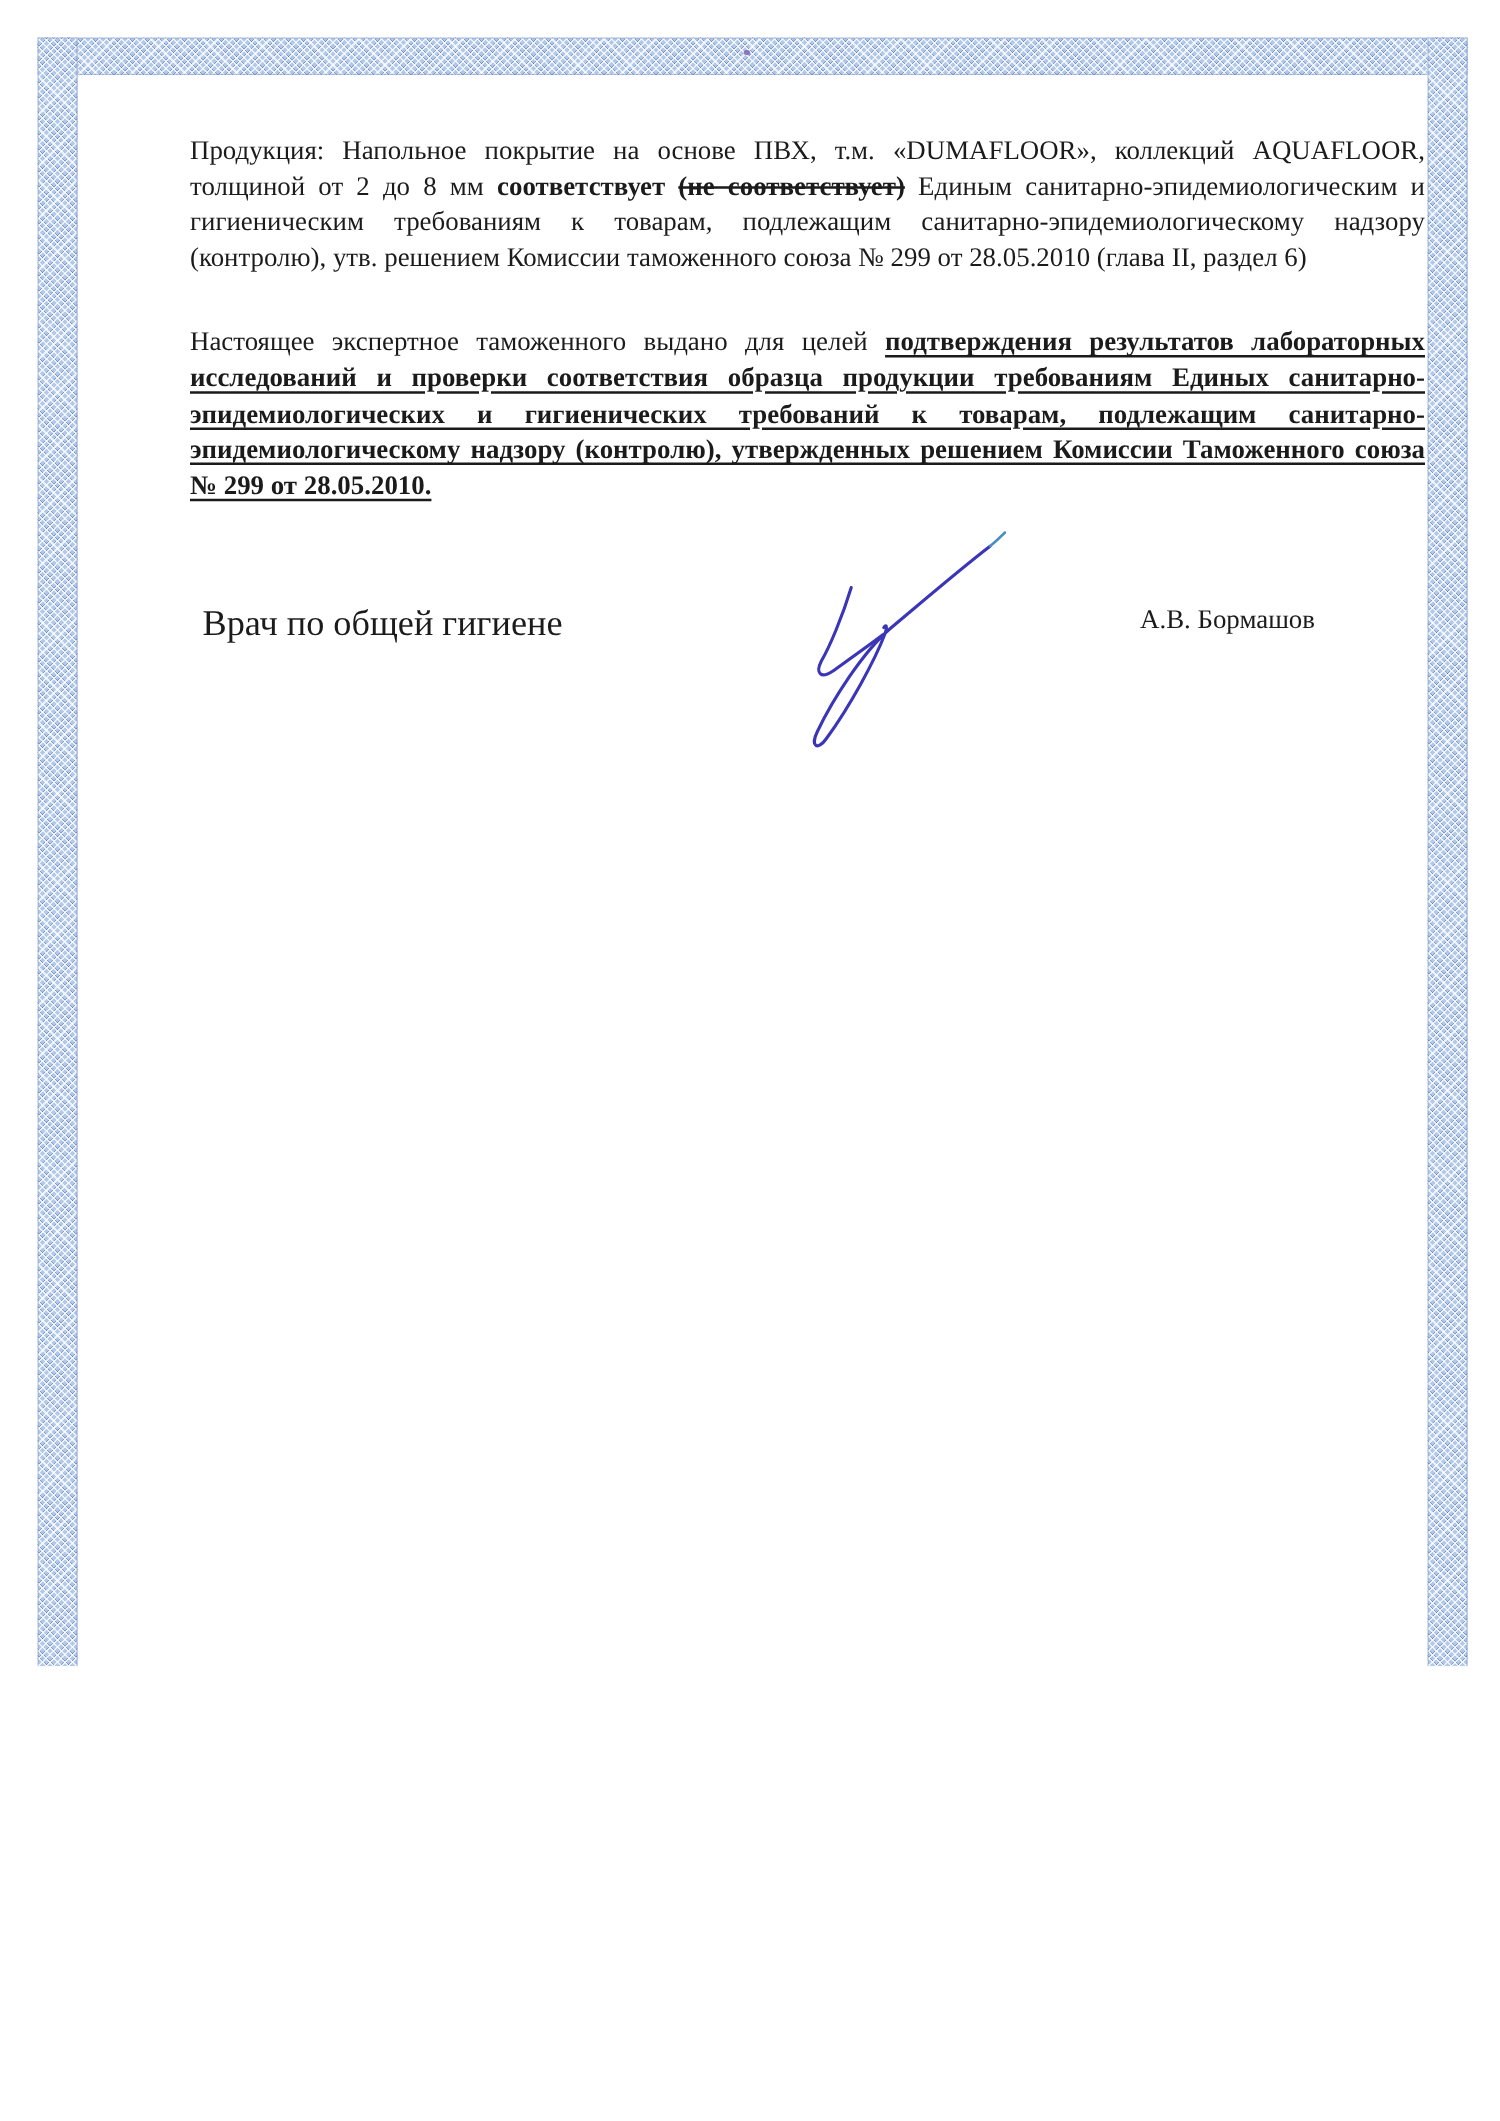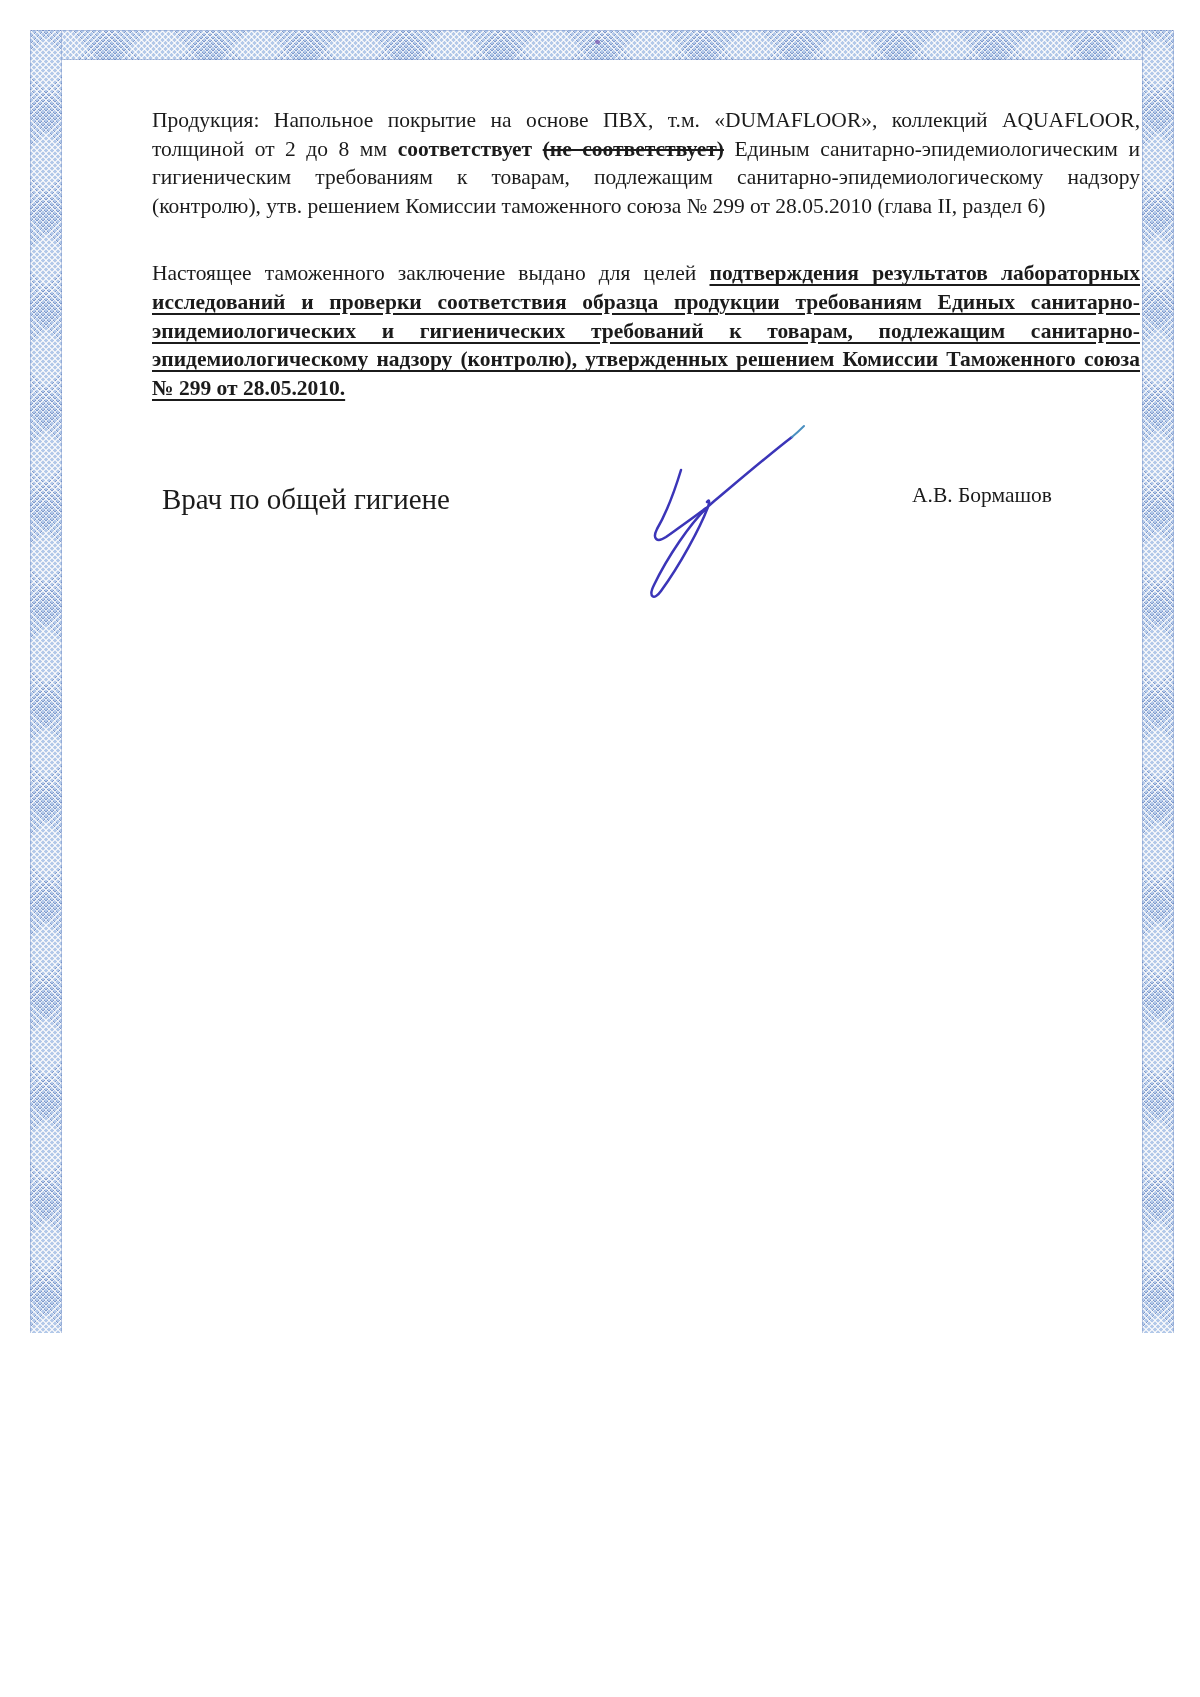--- a/index.html
+++ b/index.html
@@ -85,21 +85,21 @@
   <div class="frame-edge frame-right"></div>
   <div class="scan-dot"></div>
 
   <div class="text-block">
 
     <p class="para"><span>Продукция: Напольное покрытие на основе ПВХ, т.м. «DUMAFLOOR», коллекций AQUAFLOOR, толщиной от 2 до 8 мм</span>
       <span class="b">соответствует</span>
       <span class="struck">(не соответствует)</span>
       <span>Единым санитарно-эпидемиологическим и гигиеническим требованиям к товарам, подлежащим санитарно-эпидемиологическому надзору (контролю), утв. решением Комиссии таможенного союза № 299 от 28.05.2010 (глава II, раздел 6)</span></p>
 
-    <p class="para"><span>Настоящее таможенного заключение выдано для целей</span>
+    <p class="para"><span>Настоящее экспертное таможенного выдано для целей</span>
       <span class="emph">подтверждения результатов лабораторных исследований и проверки соответствия образца продукции требованиям Единых санитарно-эпидемиологических и гигиенических требований к товарам, подлежащим санитарно-эпидемиологическому надзору (контролю), утвержденных решением Комиссии Таможенного союза № 299 от 28.05.2010.</span></p>
 
   </div>
 
   <div class="sig-role">Врач по общей гигиене</div>
 
   <svg class="sig-svg" width="220" height="185" viewBox="0 0 220 185">
     <path d="M96,50 C89,73 79,97 72,109 C67,119 72,123 81,117 C95,107 112,95 121,88" fill="none" stroke="#3b35b8" stroke-width="2.5" stroke-linecap="round"></path>
     <path d="M207,17 C181,37 145,68 127,83 C105,102 81,140 69,165 C63,177 69,181 76,171 C95,145 115,108 123,87 C125,81 124,79 122,82" fill="none" stroke="#3b35b8" stroke-width="2.5" stroke-linecap="round"></path>
     <path d="M207,17 C213,12 217,8 219,6" fill="none" stroke="#4a8fc0" stroke-width="2" stroke-linecap="round"></path>

